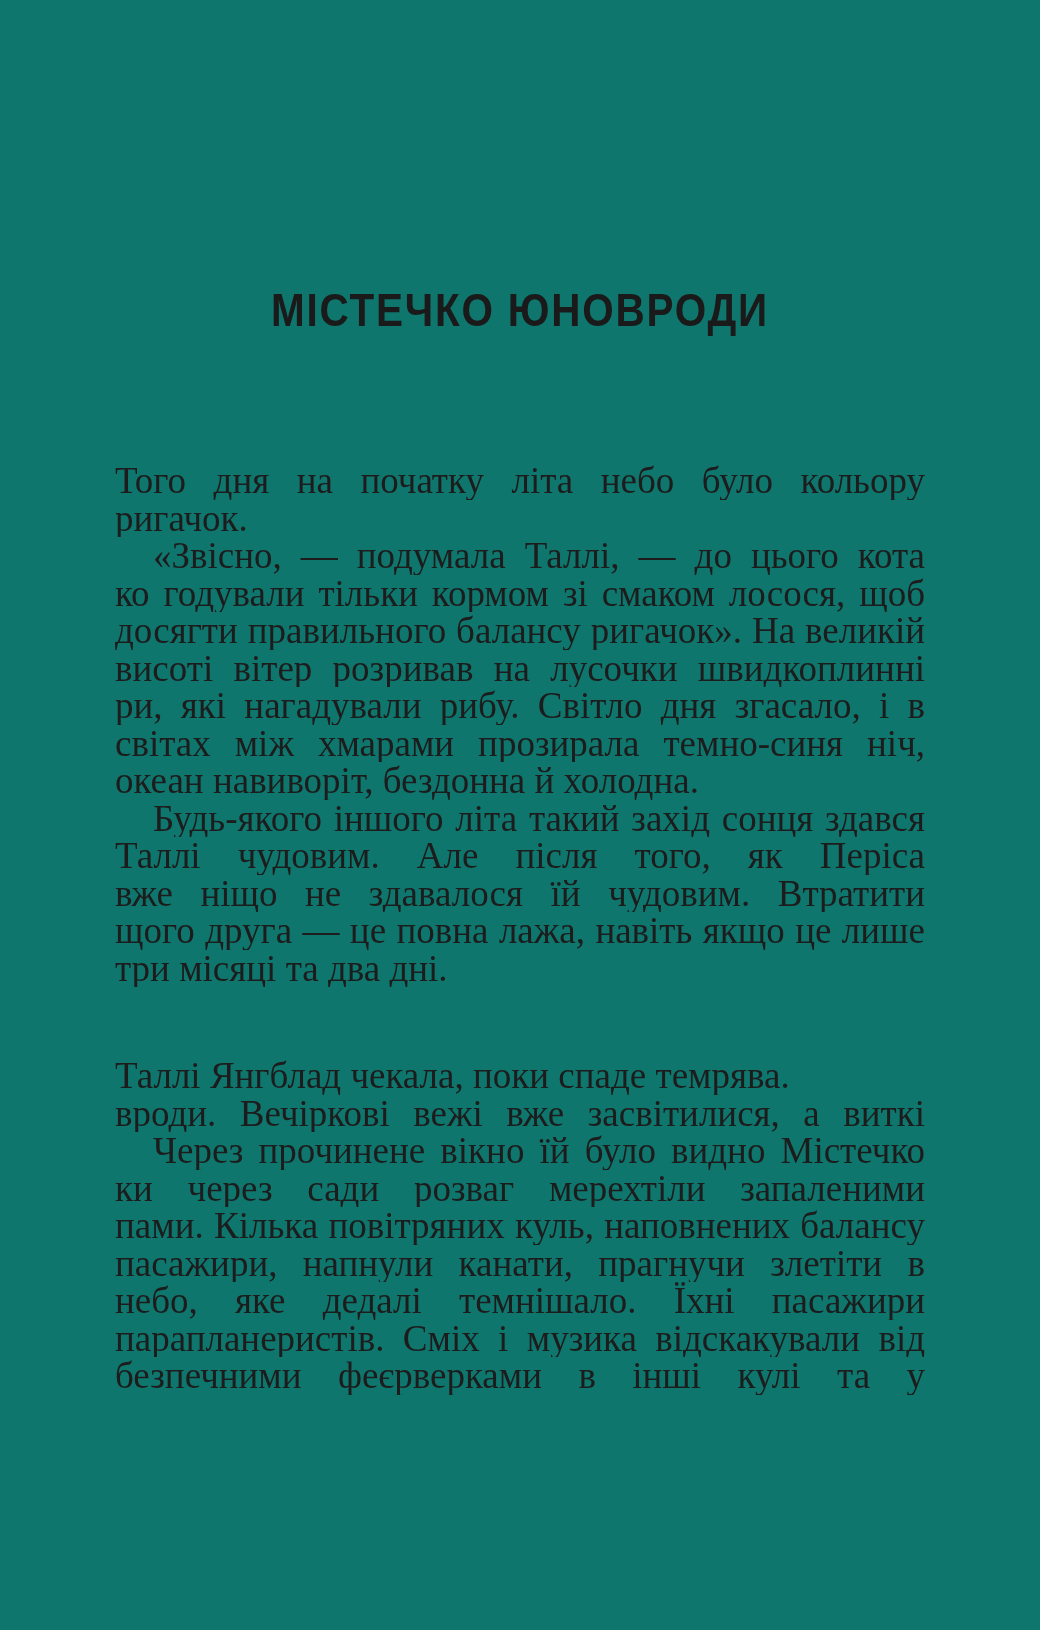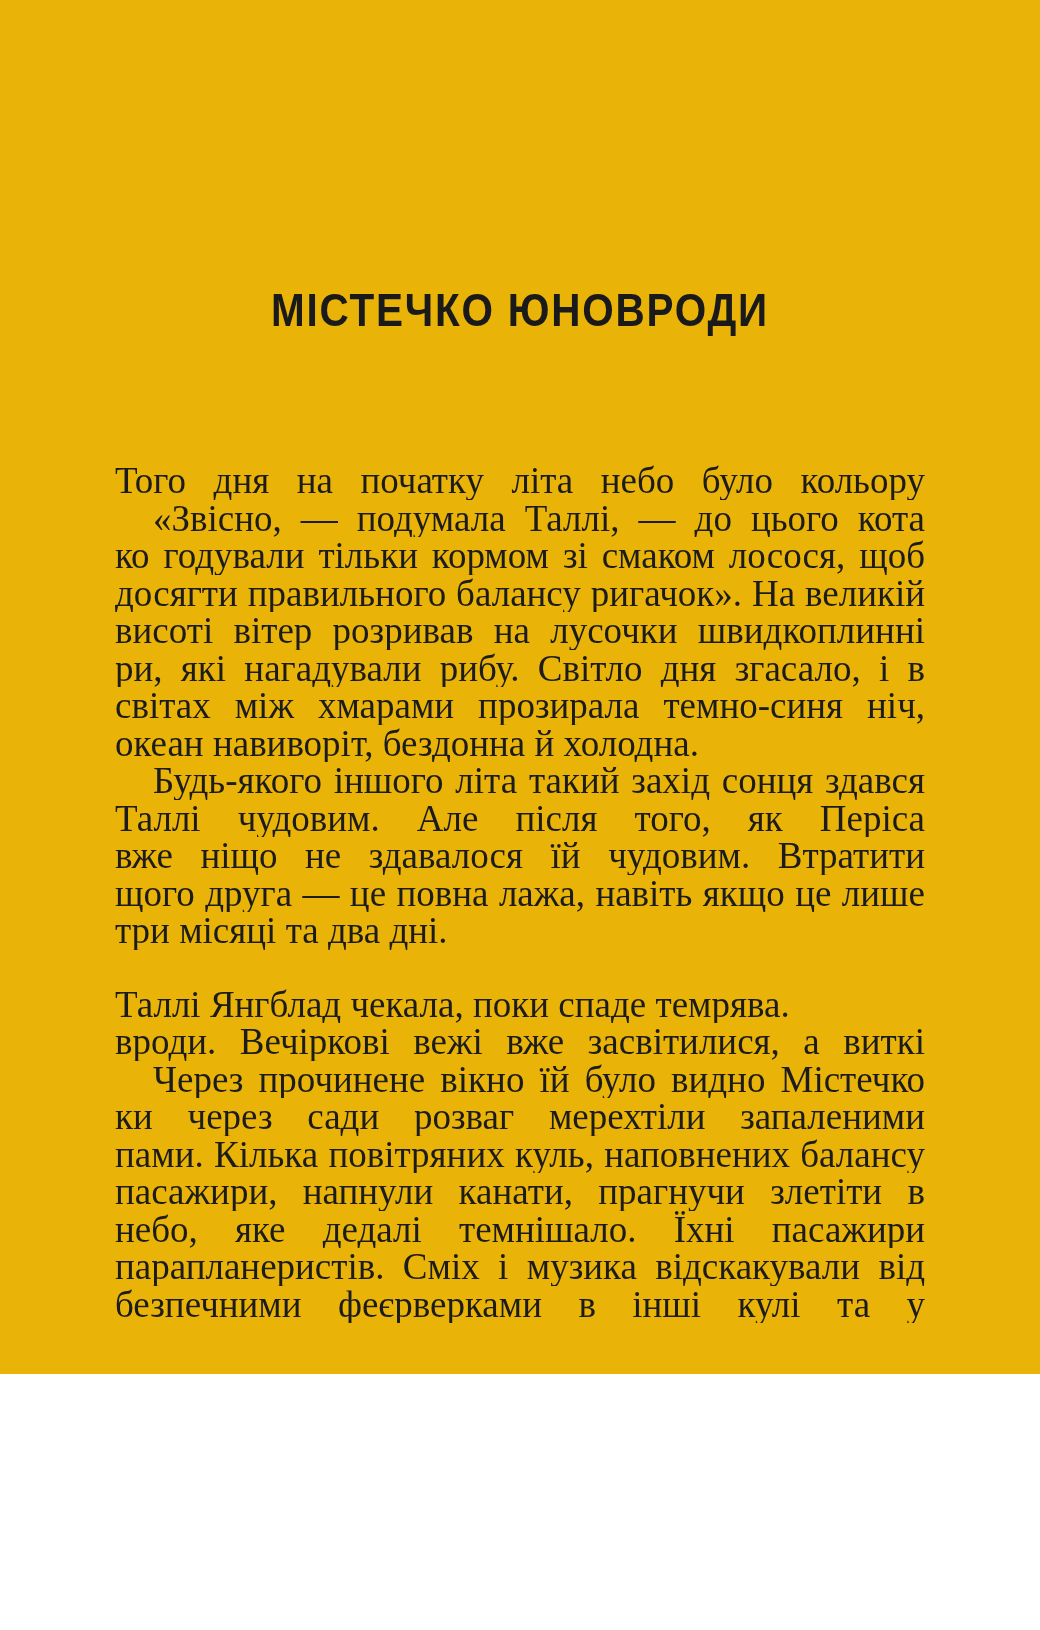--- a/index.html
+++ b/index.html
@@ -2,23 +2,23 @@
 <html><head>
 <meta charset="utf-8">
 <style>
   * { margin: 0; padding: 0; box-sizing: border-box; }
   html, body { background: #ffffff; }
   body { font-family: "Liberation Serif", "DejaVu Serif", serif; }
 
   .page {
     position: relative;
     width: 1040px;
-    height: 1374px;
+    height: 1630px;
     margin: 0 auto;
-    background: #eab308;
+    background: #0f766e;
     color: #1c1c1c;
     overflow: hidden;
   }
 
   .chapter-title {
     position: absolute;
     top: 283px;
     left: 0;
     width: 100%;
     text-align: center;
@@ -36,21 +36,21 @@
     position: absolute;
     left: 115px;
     top: 462px;
     width: 810px;
     font-size: 37px;
     line-height: 37.5px;
     color: #1c1c1c;
   }
 
   .para { margin: 0; }
-  .para.section-start { margin-top: 36px; }
+  .para.section-start { margin-top: 70px; }
 
   .line {
     text-align: justify;
     text-align-last: justify;
     height: 37.5px;
     overflow: hidden;
   }
   .line.last { text-align-last: left; }
   .line.indent { text-indent: 38px; }
 </style>
@@ -58,20 +58,21 @@
 <body>
 
 <div class="page">
 
   <h1 class="chapter-title">МІСТЕЧКО ЮНОВРОДИ</h1>
 
   <div class="text-block">
 
     <div class="para">
       <div class="line">Того дня на початку літа небо було кольору котячих</div>
+      <div class="line last">ригачок.</div>
     </div>
 
     <div class="para">
       <div class="line indent">«Звісно, — подумала Таллі, — до цього кота довгень-</div>
       <div class="line">ко годували тільки кормом зі смаком лосося, щоб</div>
       <div class="line">досягти правильного балансу ригачок». На великій</div>
       <div class="line">висоті вітер розривав на лусочки швидкоплинні хма-</div>
       <div class="line">ри, які нагадували рибу. Світло дня згасало, і в про-</div>
       <div class="line">світах між хмарами прозирала темно-синя ніч, наче</div>
       <div class="line last">океан навиворіт, бездонна й холодна.</div>

